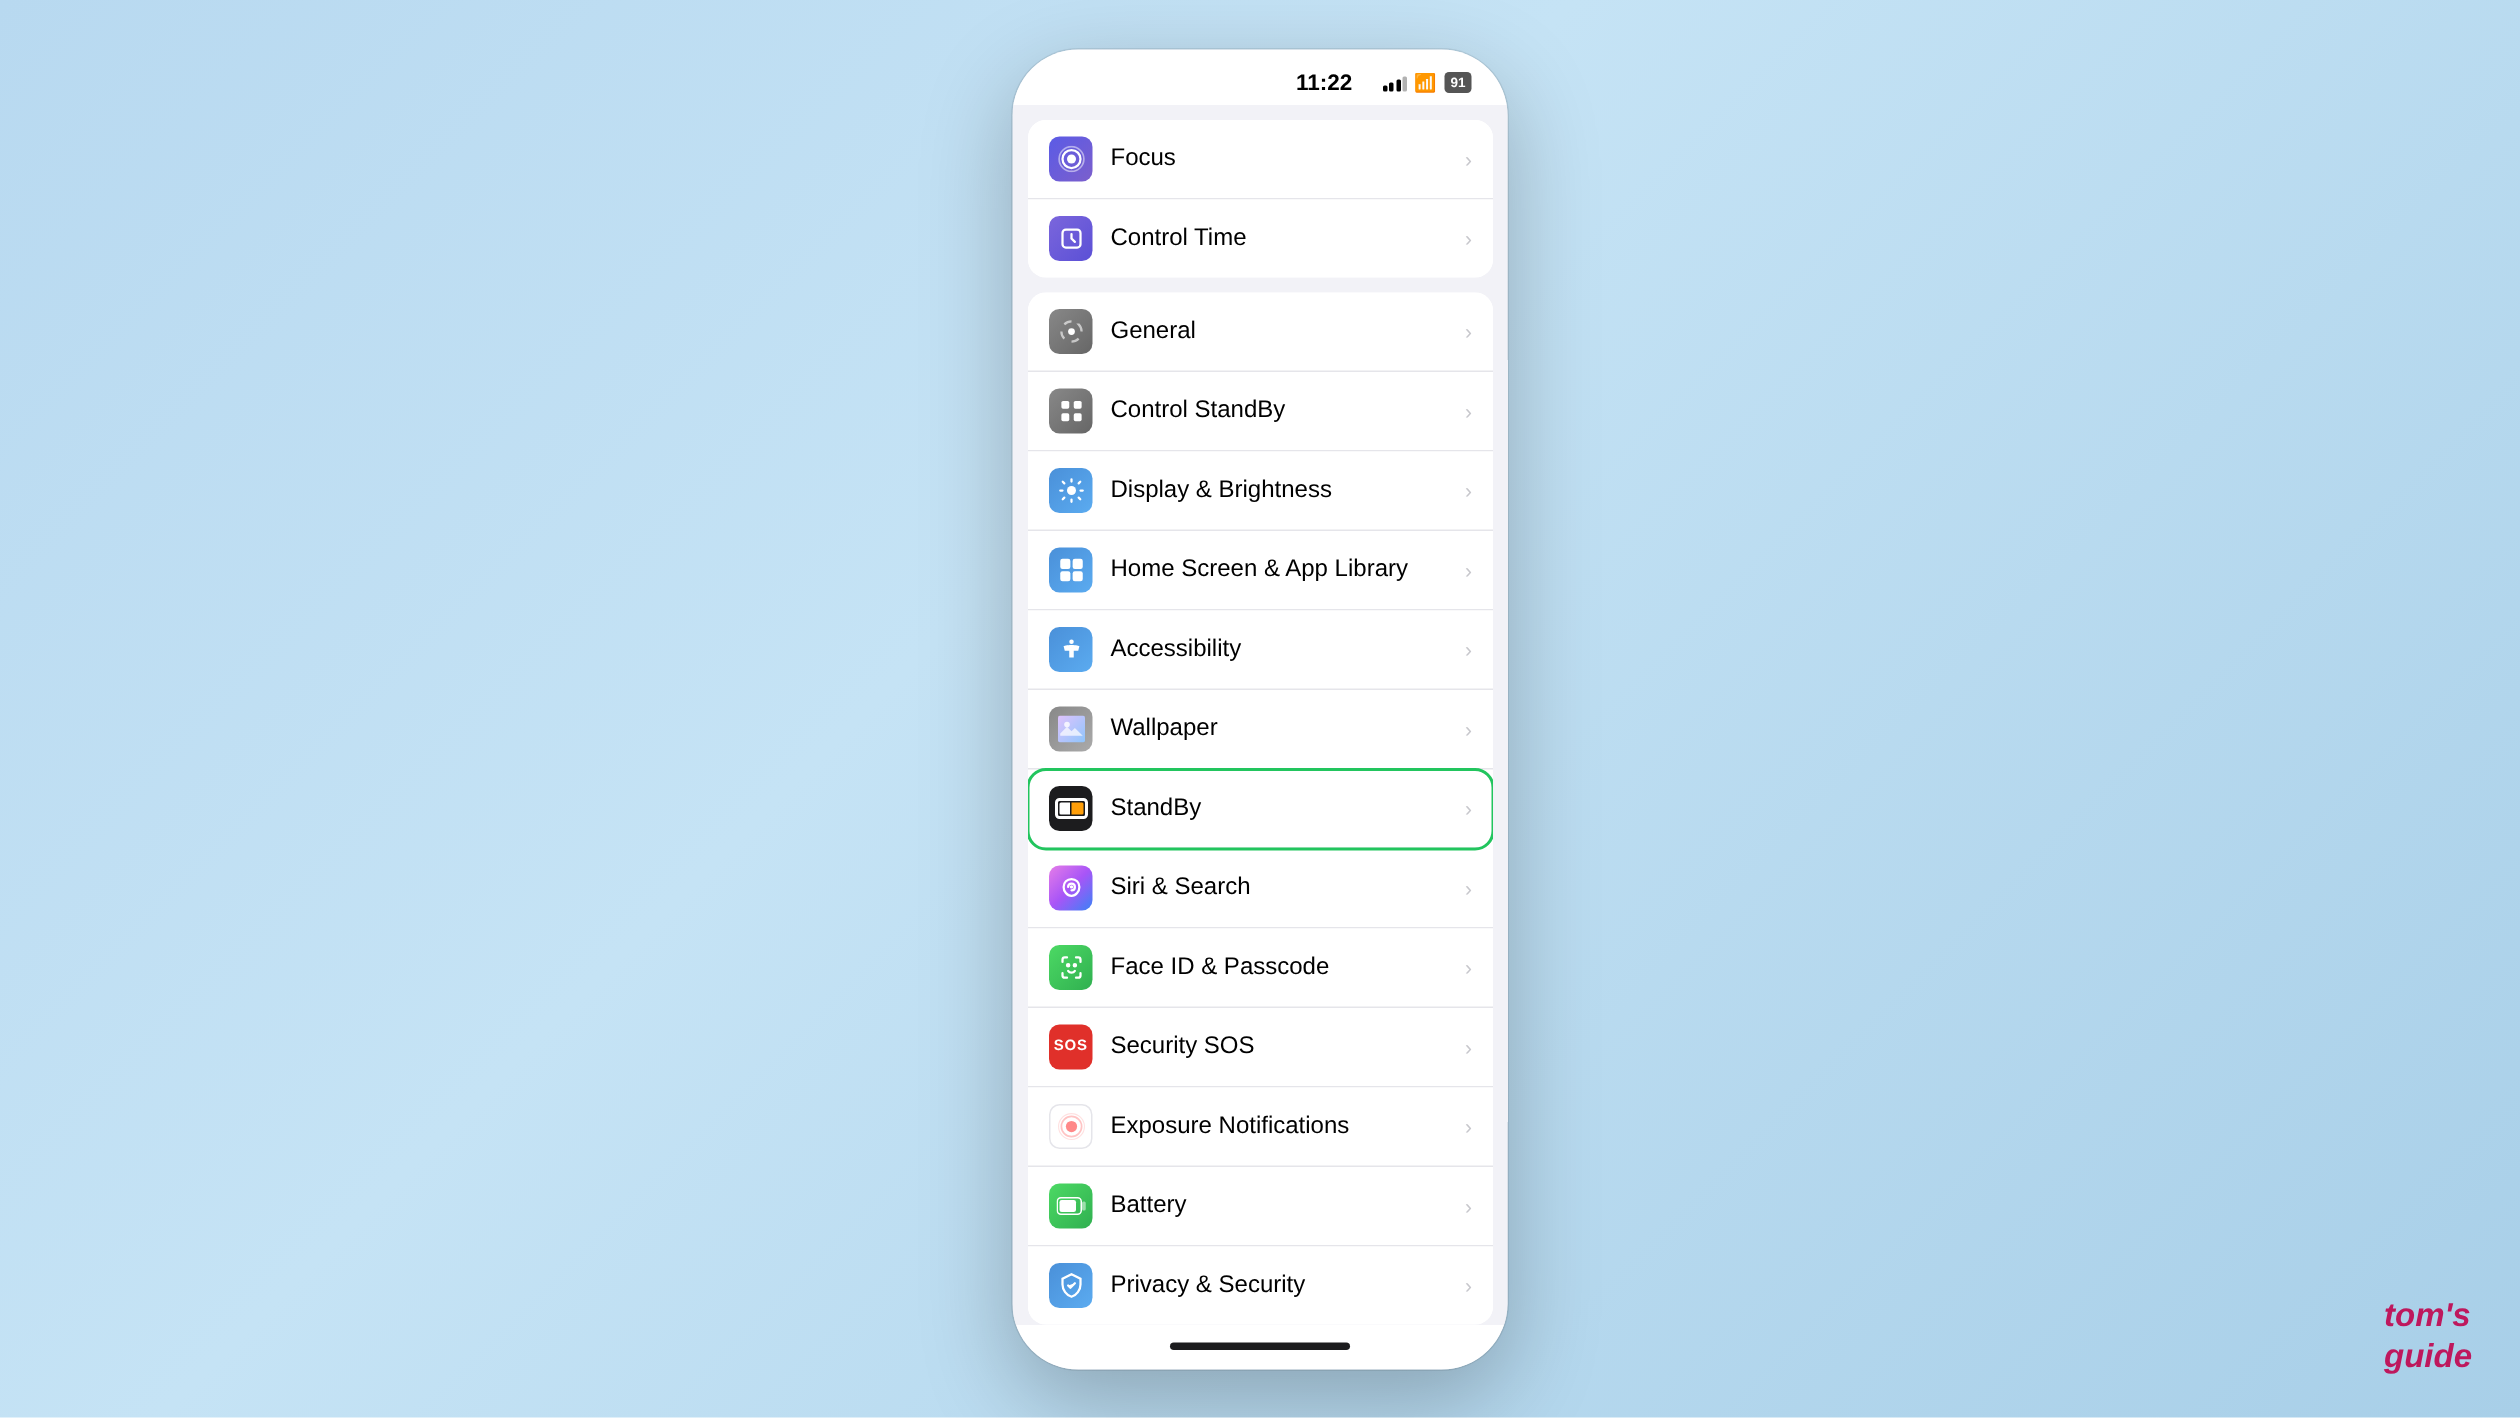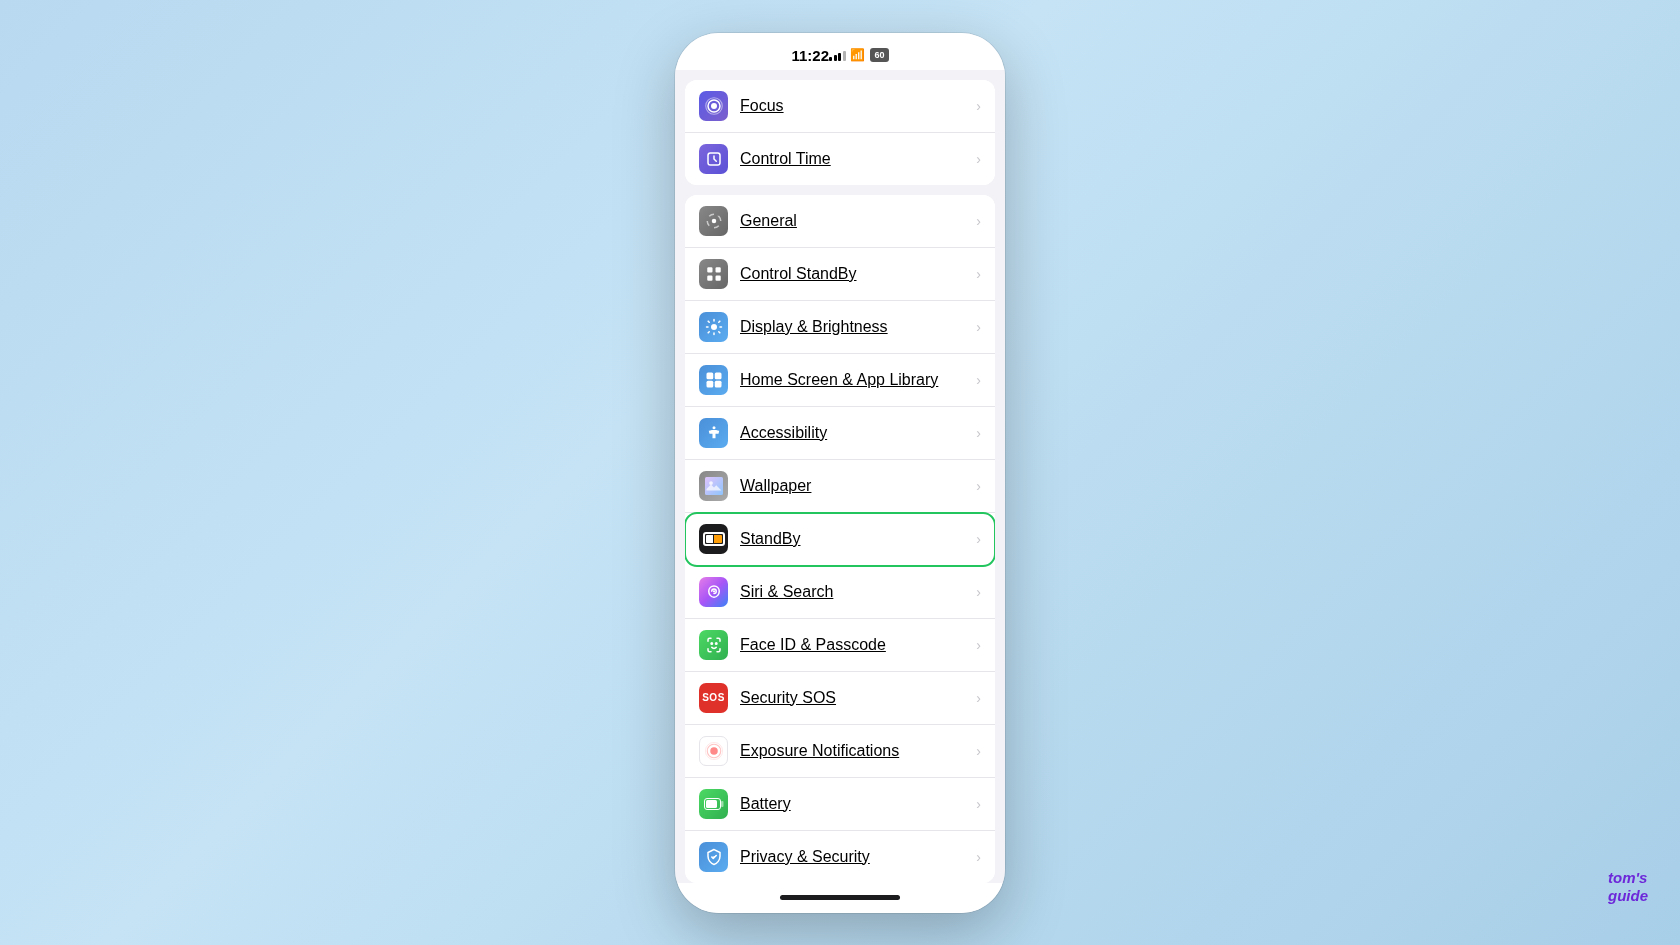--- a/index.html
+++ b/index.html
@@ -10,47 +10,48 @@
       background: linear-gradient(135deg, #b8d9f0 0%, #c5e3f5 40%, #a8cfe8 100%);
       display: flex;
       align-items: center;
       justify-content: center;
       font-family: -apple-system, 'SF Pro Display', 'Helvetica Neue', Arial, sans-serif;
       position: relative;
     }
 
     .toms-guide-watermark {
       position: absolute;
-      bottom: 40px;
+      bottom: 28px;
       right: 32px;
-      font-size: 15px;
+      font-size: 22px;
       font-weight: 700;
-      color: #6d28d9;
+      color: #be185d;
       line-height: 1.2;
     }
 
     .phone-frame {
       width: 330px;
       height: 880px;
       background: #f2f2f7;
       border-radius: 44px;
       overflow: hidden;
       box-shadow: 0 20px 60px rgba(0,0,0,0.25), 0 0 0 1px rgba(0,0,0,0.08);
       display: flex;
       flex-direction: column;
       position: relative;
     }
 
     .status-bar {
       display: flex;
-      justify-content: center;
+      justify-content: flex-end;
       align-items: center;
       padding: 14px 24px 6px 24px;
       background: white;
       flex-shrink: 0;
+      gap: 20px;
     }
 
     .status-time {
       font-size: 15px;
       font-weight: 600;
       color: #000;
     }
 
     .status-icons {
       display: flex;
@@ -147,21 +148,20 @@
       flex-shrink: 0;
       font-size: 16px;
       color: white;
     }
 
     .row-label {
       flex: 1;
       font-size: 16px;
       color: #000;
       font-weight: 400;
-      text-decoration: underline;
     }
 
     .row-chevron {
       color: #c7c7cc;
       font-size: 14px;
       font-weight: 500;
     }
 
     
     .icon-focus { background: linear-gradient(135deg, #5b5be6, #7b5fcc); }
@@ -239,21 +239,21 @@
   <div class="status-bar">
     <span class="status-time">11:22</span>
     <div class="status-icons">
       <div class="signal-bars">
         <div class="signal-bar"></div>
         <div class="signal-bar"></div>
         <div class="signal-bar"></div>
         <div class="signal-bar"></div>
       </div>
       <span class="wifi-icon">📶</span>
-      <span class="battery-badge">60</span>
+      <span class="battery-badge">91</span>
     </div>
   </div>
 
 
   <div class="settings-scroll">
 
     <div class="section">
       <div class="settings-row">
         <div class="row-icon icon-focus">
           <svg width="18" height="18" viewBox="0 0 24 24" fill="none">

